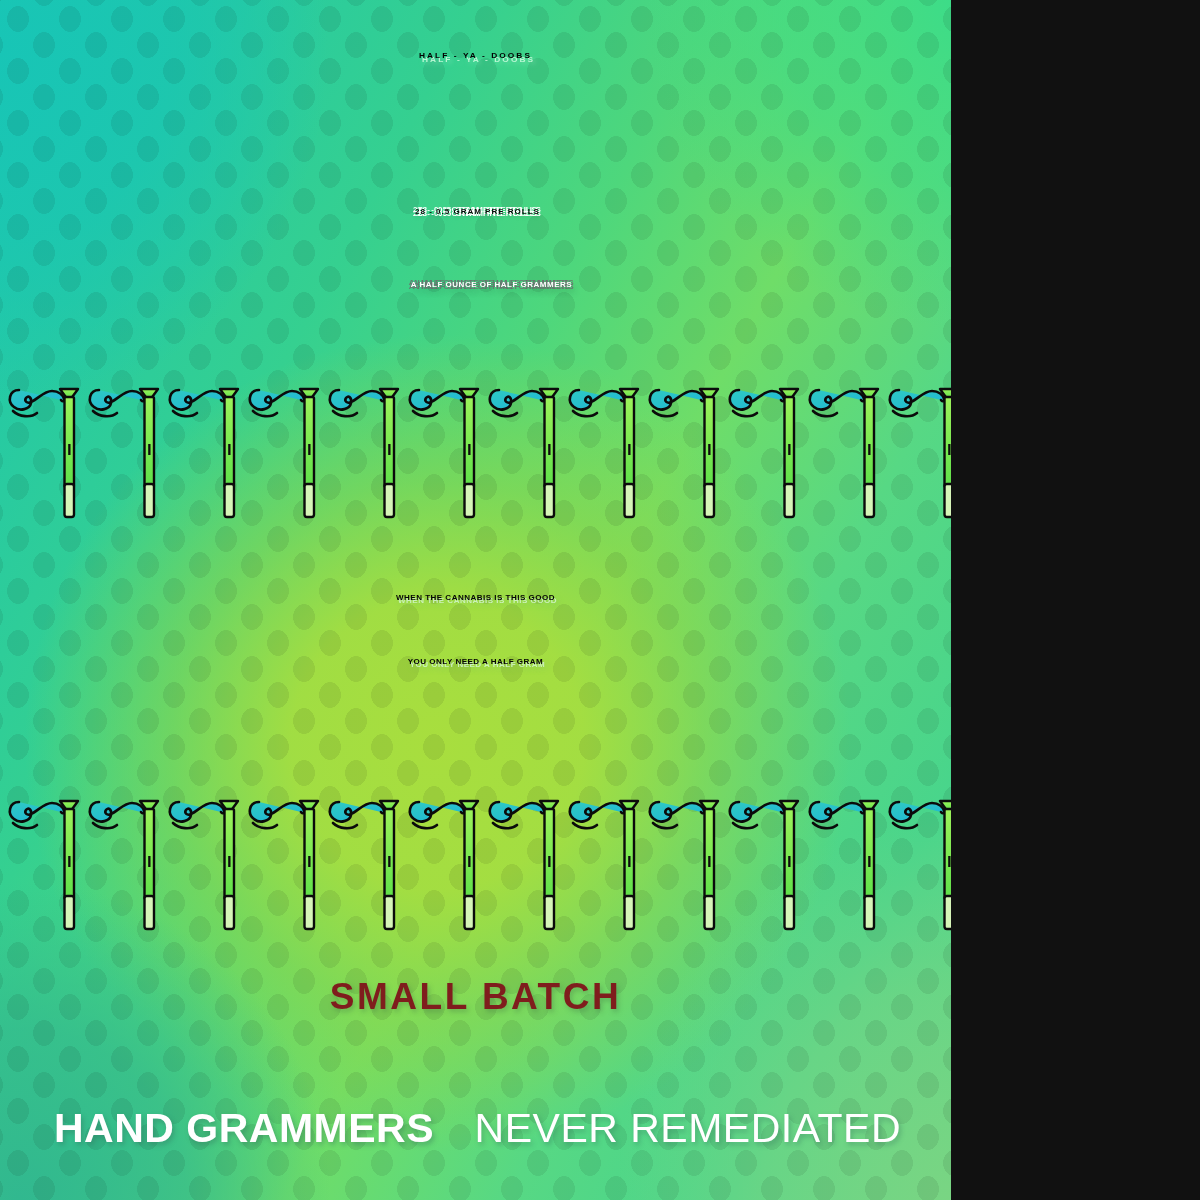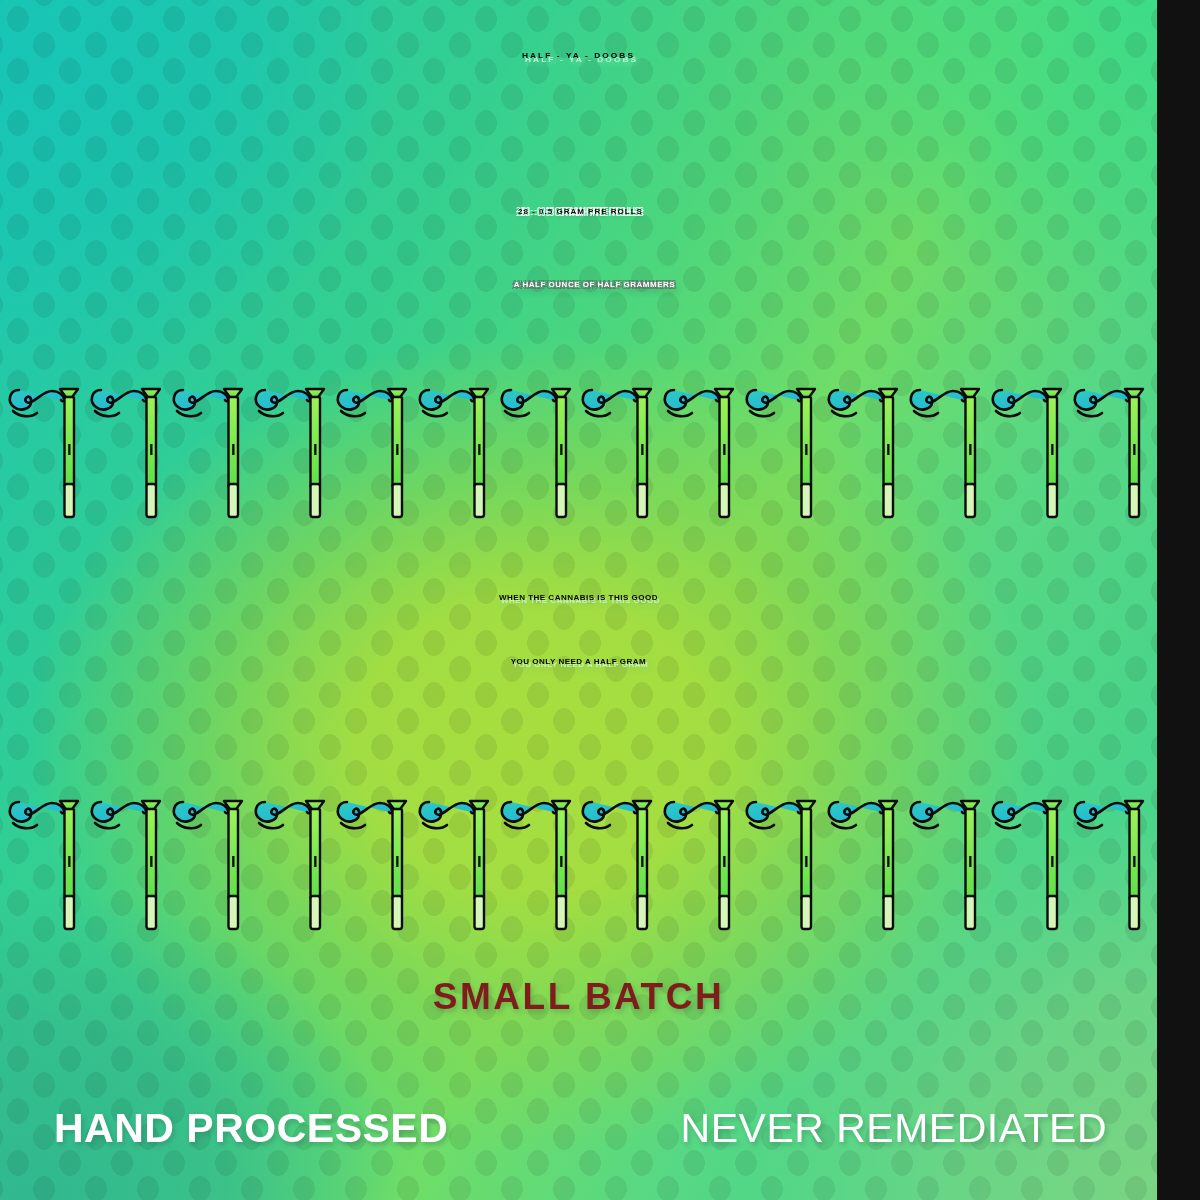--- a/index.html
+++ b/index.html
@@ -3,21 +3,21 @@
 <meta charset="utf-8">
 <style>
   html, body {
     margin: 0;
     padding: 0;
     background: #111;
   }
 
   .poster {
     position: relative;
-    width: 1157px;
+    width: 951px;
     height: 1200px;
     overflow: hidden;
     font-family: "Liberation Sans", sans-serif;
     
     background-color: #4fd08a;
   }
 
   
   .bg-base {
     position: absolute;
@@ -1046,18 +1046,18 @@
   <rect x="58.5" y="19" width="9.5" height="90" rx="1.6" fill="url(#gBjoint-row-bottom-13)" stroke="#0b0b0b" stroke-width="2.4"></rect>
 
   <rect x="62.2" y="66" width="2.3" height="11" fill="#0b0b0b"></rect>
 
   <rect x="58.5" y="106" width="9.5" height="33" rx="2.4" fill="#d6f5b8" stroke="#0b0b0b" stroke-width="2.4"></rect>
 </svg>
       </div>
 
     <div class="small-batch">SMALL BATCH</div>
 
-    <div class="footer-left">HAND PROCESSED</div>
+    <div class="footer-left">HAND GRAMMERS</div>
 
     <div class="footer-right">NEVER REMEDIATED</div>
 
   </div>
 </div>
 
 </body></html>

